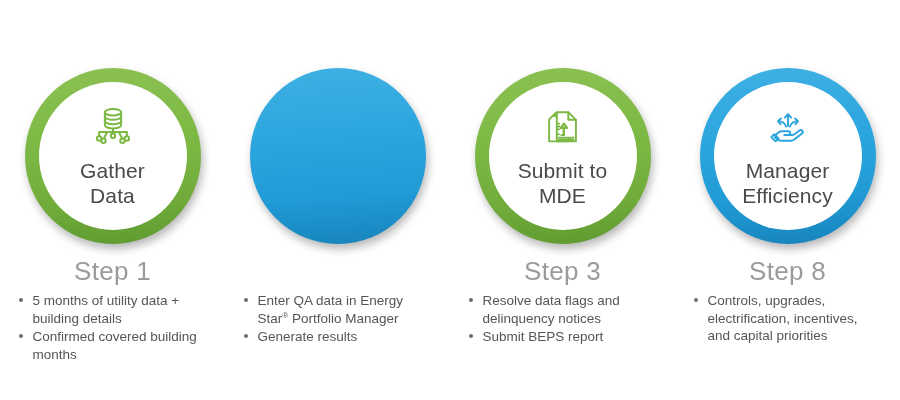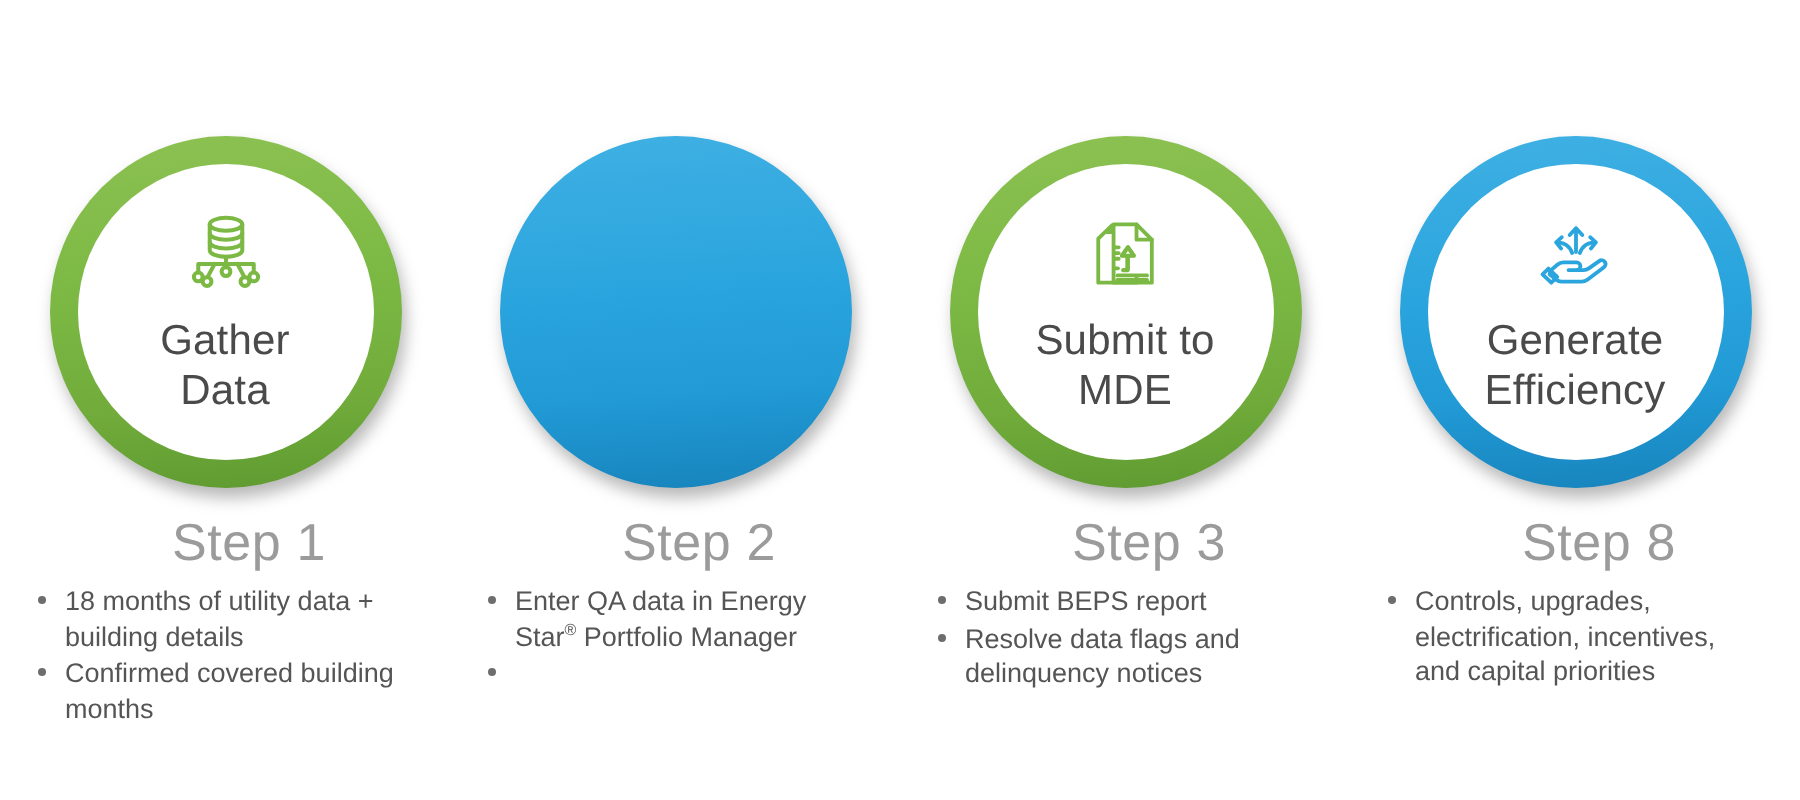--- a/index.html
+++ b/index.html
@@ -35,21 +35,21 @@
   .c-label{
     text-align:center;color:#4a4a4a;
     font-size:21px;line-height:25px;font-weight:400;
     letter-spacing:.1px;white-space:pre-line;padding:0 6px;
   }
 
   
   .step-title{
     position:absolute;top:256px;left:0;width:100%;
     text-align:center;color:#9b9b9b;
-    font-size:26px;font-weight:300;letter-spacing:.3px;margin-left:12px;
+    font-size:26px;font-weight:300;letter-spacing:.3px;
   }
 
   
   .bullets{
     position:absolute;top:292px;left:0;width:100%;
     box-sizing:border-box;padding:0 12px;
     display:flex;justify-content:center;
   }
   .bullets ul{
     list-style:none;margin:0;padding:0;
@@ -95,43 +95,43 @@
         </span>
         <div class="c-label">Gather
 Data</div>
       </div>
     </div>
     <div class="step-title">Step 1</div>
     <div class="bullets">
       <ul>
         <li>
           <span class="dot"></span>
-          <span>18 months of utility data + building details</span>
+          <span>5 months of utility data + building details</span>
         </li>
         <li>
           <span class="dot"></span>
           <span>Confirmed covered building months</span>
         </li>
       </ul>
     </div>
   </div>
 
   <div class="step s2">
     <div class="ring-wrap">
       <div class="ring ring-blue"></div>
     </div>
-    <div class="step-title">Step 2</div>
     <div class="bullets">
       <ul>
         <li>
           <span class="dot"></span>
           <span>Enter QA data in Energy Star<sup>®</sup> Portfolio Manager</span>
         </li>
         <li>
           <span class="dot"></span>
+          <span>Generate results</span>
         </li>
       </ul>
     </div>
   </div>
 
   <div class="step s3">
     <div class="ring-wrap">
       <div class="ring ring-green"></div>
       <div class="ring-inner">
         <span class="c-icon">
@@ -148,45 +148,45 @@
         </span>
         <div class="c-label">Submit to
 MDE</div>
       </div>
     </div>
     <div class="step-title">Step 3</div>
     <div class="bullets">
       <ul>
         <li>
           <span class="dot"></span>
-          <span>Submit BEPS report</span>
+          <span>Resolve data flags and delinquency notices</span>
         </li>
         <li>
           <span class="dot"></span>
-          <span>Resolve data flags and delinquency notices</span>
+          <span>Submit BEPS report</span>
         </li>
       </ul>
     </div>
   </div>
 
   <div class="step s4">
     <div class="ring-wrap">
       <div class="ring ring-blue"></div>
       <div class="ring-inner">
         <span class="c-icon">
           <svg viewBox="0 0 48 46" fill="none" stroke="#2ba5de" stroke-width="2" stroke-linecap="round" stroke-linejoin="round">
             <path d="M24 22V9.5m0 0l-3.3 3.6M24 9.5l3.3 3.6"></path>
             <path d="M22 22.5c-1.2-3.5-4-5.6-8.4-5.6m0 0l2.6 3.2m-2.6-3.2l3-2.7"></path>
             <path d="M26 22.5c1.2-3.5 4-5.6 8.4-5.6m0 0l-2.6 3.2m2.6-3.2l-3-2.7"></path>
             <path d="M10.2 32.1l4.2-3.6c.8-.7 1.8-1.1 2.9-1.1h6.9c1.2 0 2.1.9 2.1 2s-.9 2-2.1 2h-4.1"></path>
             <path d="M24.3 31.4h3.6c1 0 2-.3 2.8-.9l5.4-3.8c1-.7 2.3-.5 3 .4.6.9.4 2.1-.5 2.8l-8.3 6.3c-1 .8-2.2 1.2-3.5 1.2H16.4c-1 0-2-.4-2.8-1l-3.4-2.8"></path>
             <path d="M9.6 30.6l-3.1 3 4.6 4.4 3.1-3z"></path>
           </svg>
         </span>
-        <div class="c-label">Generate
+        <div class="c-label">Manager
 Efficiency</div>
       </div>
     </div>
     <div class="step-title">Step 8</div>
     <div class="bullets">
       <ul>
         <li>
           <span class="dot"></span>
           <span>Controls, upgrades, electrification, incentives, and capital priorities</span>
         </li>

